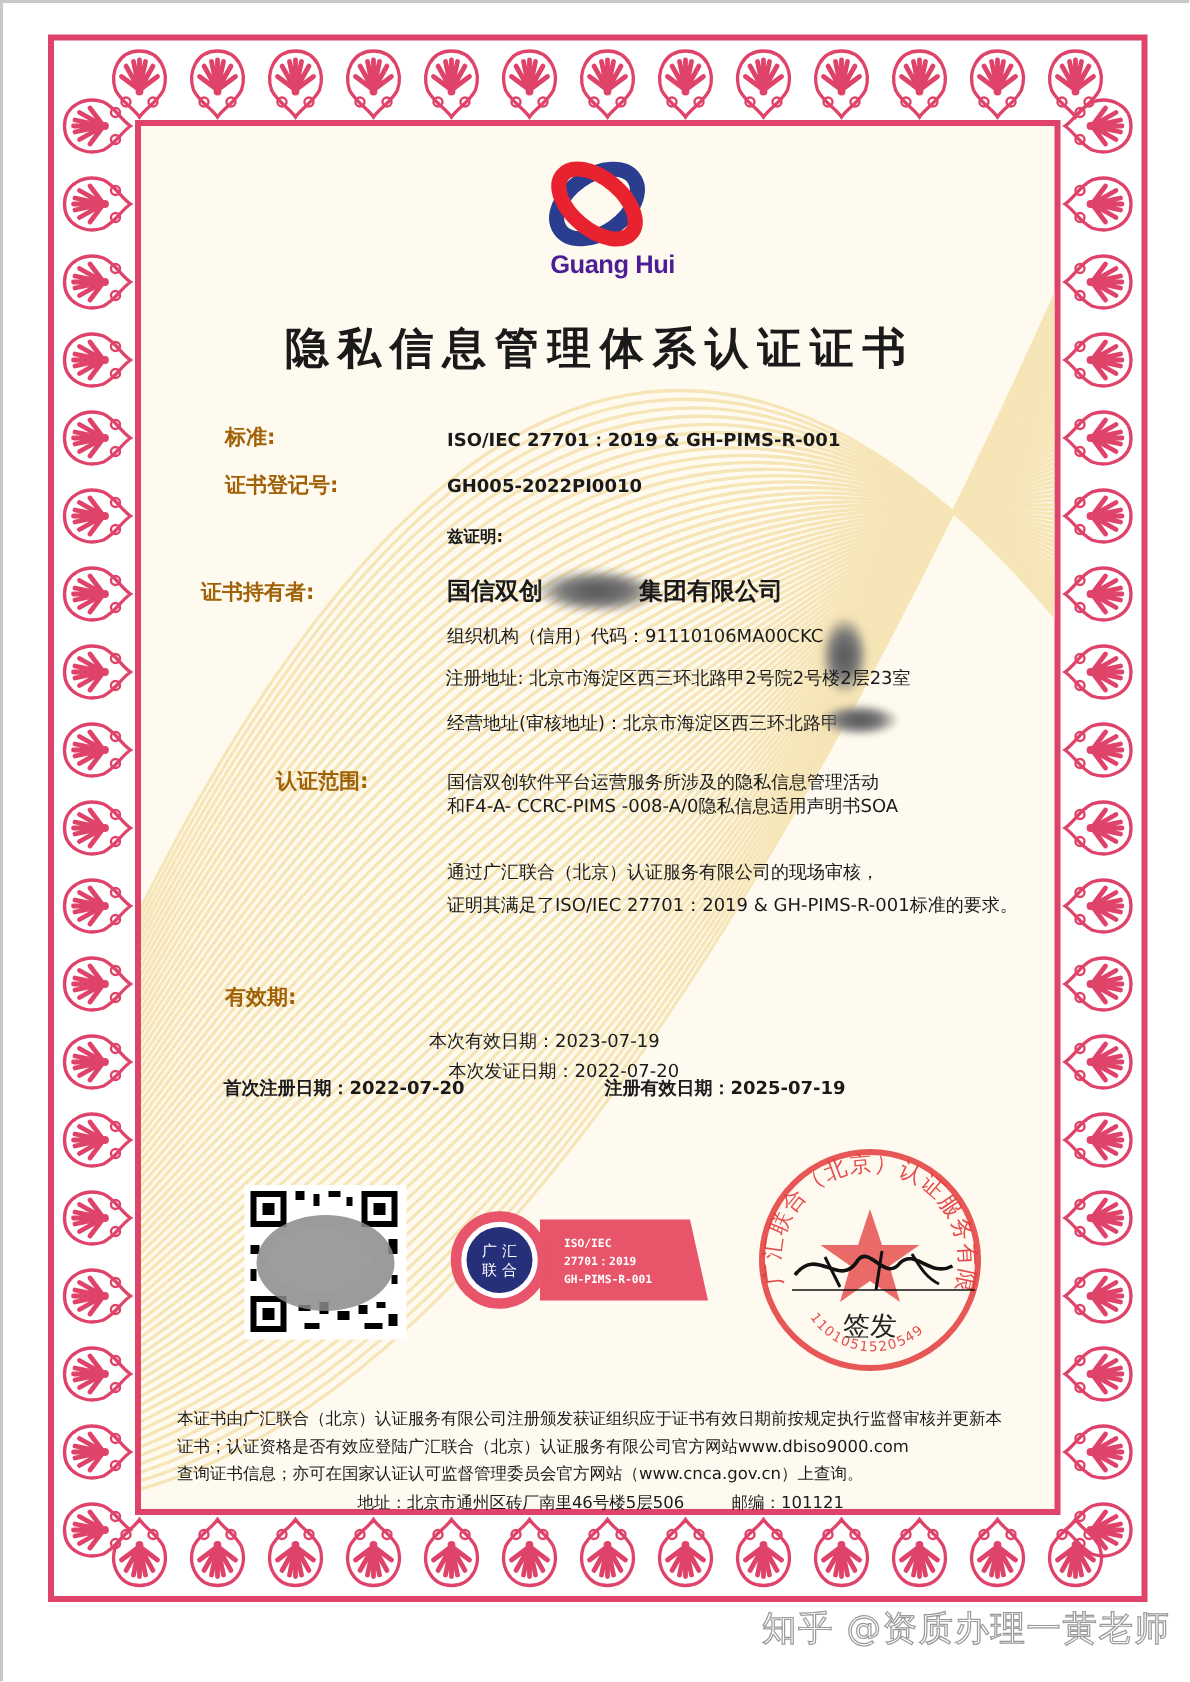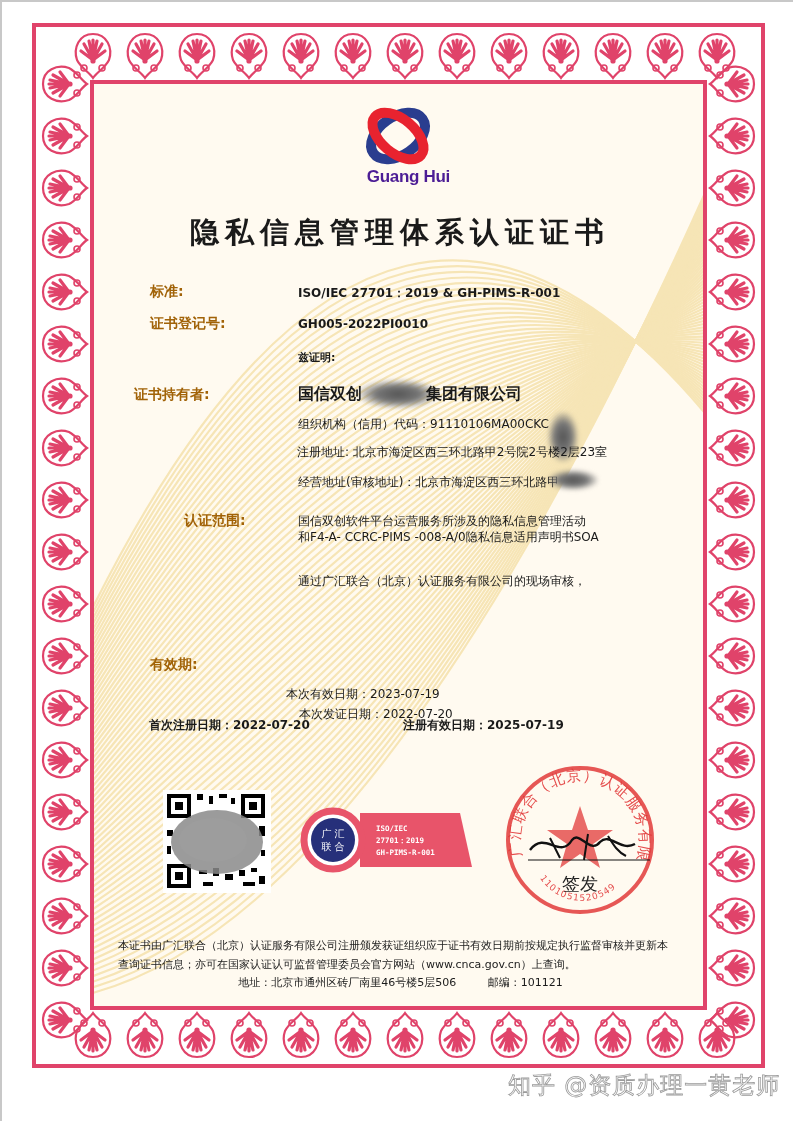--- a/index.html
+++ b/index.html
@@ -255,20 +255,21 @@
   <div class="val" style="left:298px;top:416px;">组织机构（信用）代码：91110106MA00CKC</div>
   <div class="blur-patch" style="left:548px;top:412px;width:30px;height:50px;"></div>
   <div class="val" style="left:297px;top:444px;">注册地址: 北京市海淀区西三环北路甲2号院2号楼2层23室</div>
   <div class="val" style="left:298px;top:474px;">经营地址(审核地址)：北京市海淀区西三环北路甲</div>
   <div class="blur-patch" style="left:548px;top:470px;width:50px;height:20px;"></div>
 
   <div class="lbl" style="left:150px;top:512px;margin-left:34px;">认证范围:</div>
   <div class="val" style="left:298px;top:513px;">国信双创软件平台运营服务所涉及的隐私信息管理活动</div>
   <div class="val" style="left:298px;top:529px;">和F4-A- CCRC-PIMS -008-A/0隐私信息适用声明书SOA</div>
   <div class="val" style="left:298px;top:573px;">通过广汇联合（北京）认证服务有限公司的现场审核，</div>
+  <div class="val" style="left:298px;top:595px;">证明其满足了ISO/IEC 27701：2019 &amp; GH-PIMS-R-001标准的要求。</div>
 
   <div class="lbl" style="left:150px;top:656px;">有效期:</div>
   <div class="val" style="left:299px;top:658px;margin-top:48px;">本次发证日期：2022-07-20</div>
   <div class="val" style="left:286px;top:686px;text-align:right;">本次有效日期：2023-07-19</div>
   <div class="val bold" style="left:149px;top:717px;">首次注册日期：2022-07-20</div>
   <div class="val bold" style="left:403px;top:717px;">注册有效日期：2025-07-19</div>
 
   <svg class="qr" viewBox="0 0 108 103">
     <rect x="4" y="4" width="24" height="24" fill="#000"></rect>
       <rect x="8" y="8" width="16" height="16" fill="#fff"></rect>
@@ -327,20 +328,21 @@
       <textPath href="#sealArcBottom">1101051520549</textPath>
     </text>
     <path d="M30,90 C45,70 60,100 72,80 C80,70 90,95 100,82 C110,72 120,92 135,84" stroke="#111" stroke-width="2.4" fill="none"></path>
     <path d="M50,78 L60,98 M88,74 L84,100 M108,76 C114,86 118,92 126,96" stroke="#111" stroke-width="2" fill="none"></path>
     <line x1="28" y1="100" x2="150" y2="100" stroke="#111" stroke-width="1"></line>
     <text x="80" y="130" text-anchor="middle" font-size="18" fill="#222" font-family="DejaVu Serif, serif">签发</text>
   </svg>
 
   <div class="footer">
     <p>本证书由广汇联合（北京）认证服务有限公司注册颁发获证组织应于证书有效日期前按规定执行监督审核并更新本</p>
+    <p>证书；认证资格是否有效应登陆广汇联合（北京）认证服务有限公司官方网站www.dbiso9000.com</p>
     <p>查询证书信息；亦可在国家认证认可监督管理委员会官方网站（www.cnca.gov.cn）上查询。</p>
     <p class="addr">
       <span>地址：北京市通州区砖厂南里46号楼5层506</span>
       &nbsp;&nbsp;&nbsp;&nbsp;&nbsp;&nbsp;&nbsp;
       <span>邮编：101121</span>
     </p>
   </div>
 
   <div class="watermark">知乎 @资质办理一黄老师</div>
 </div>

